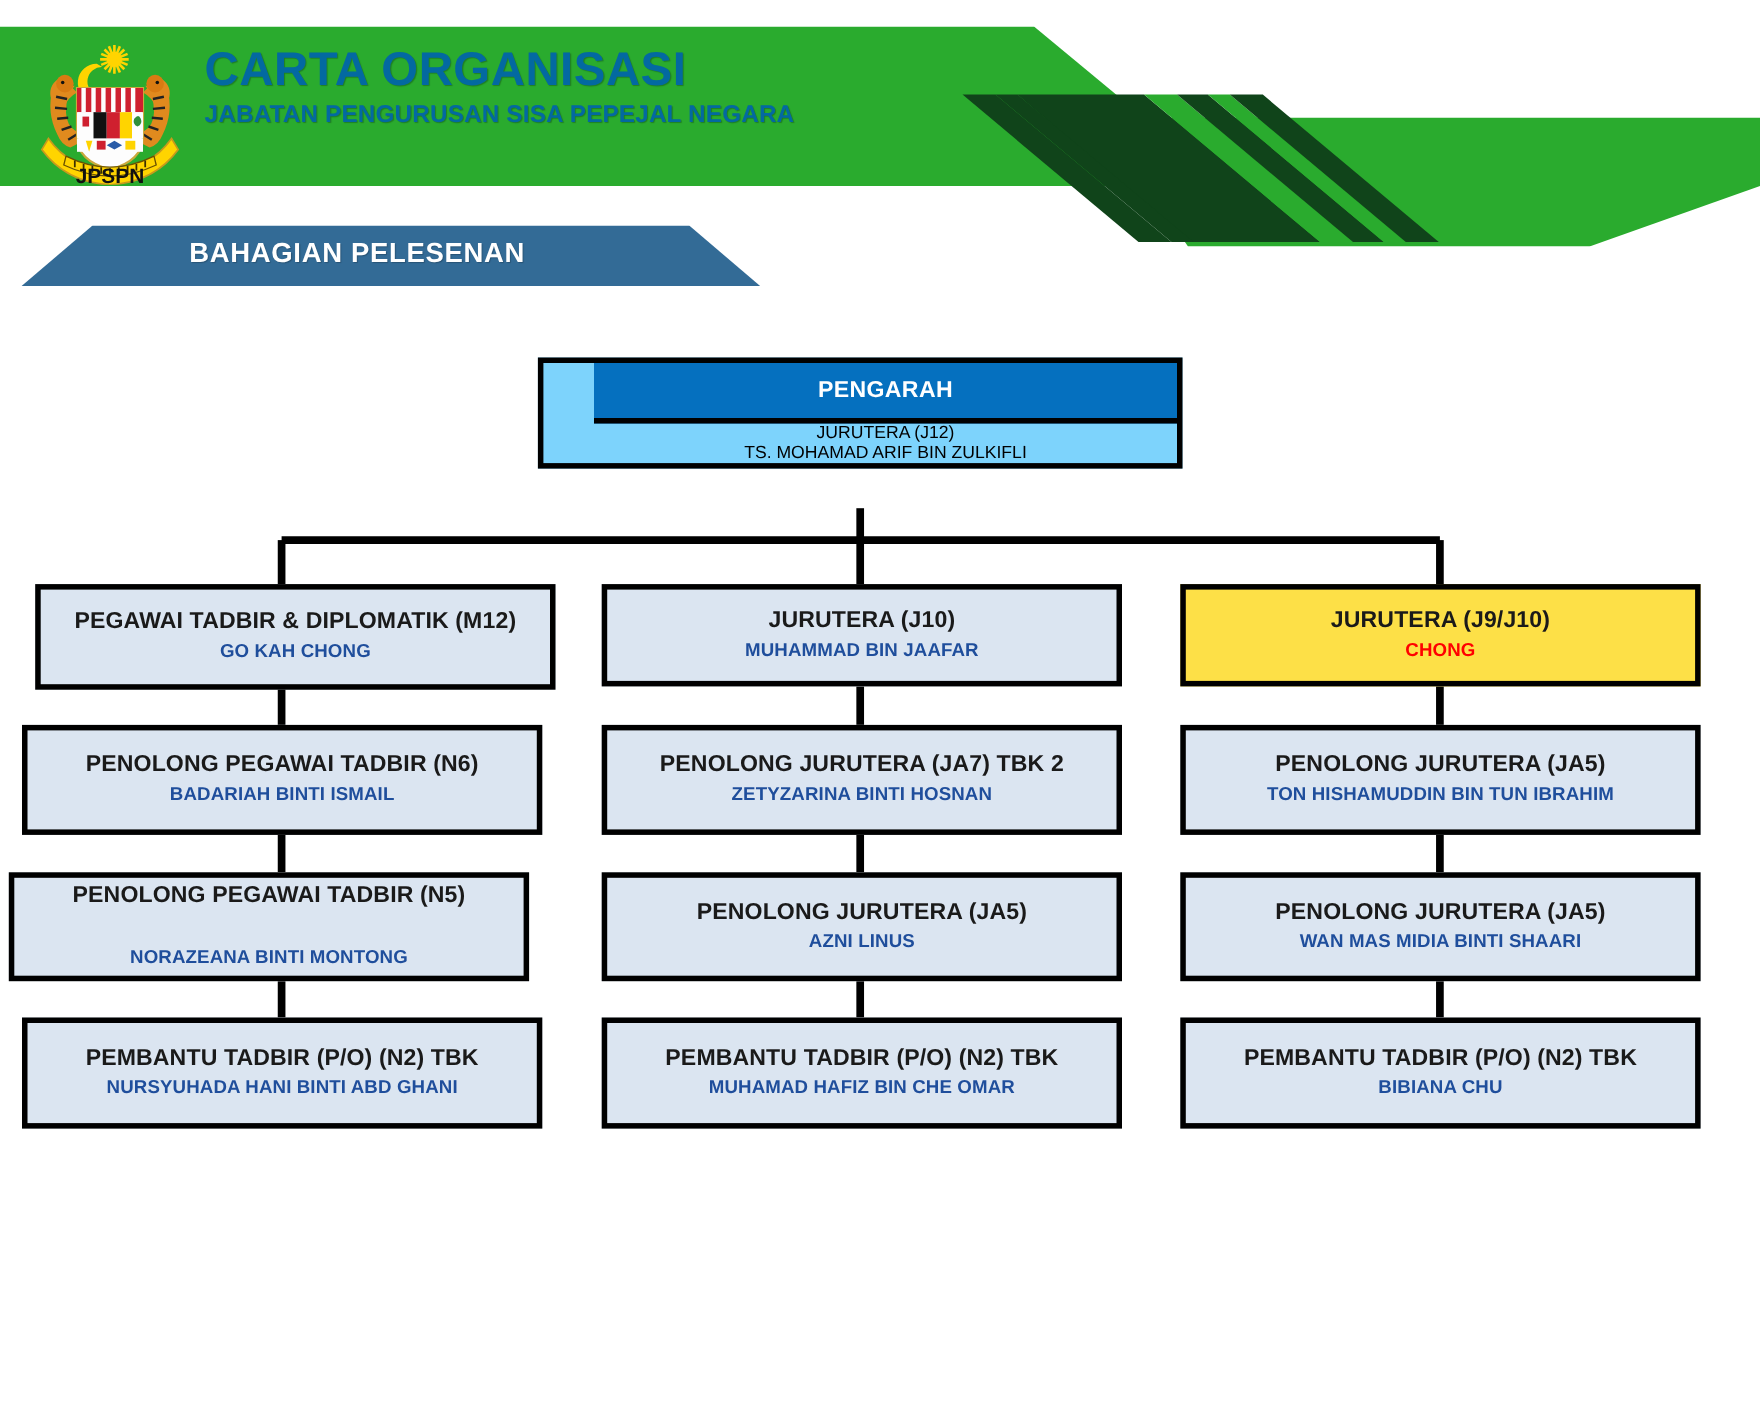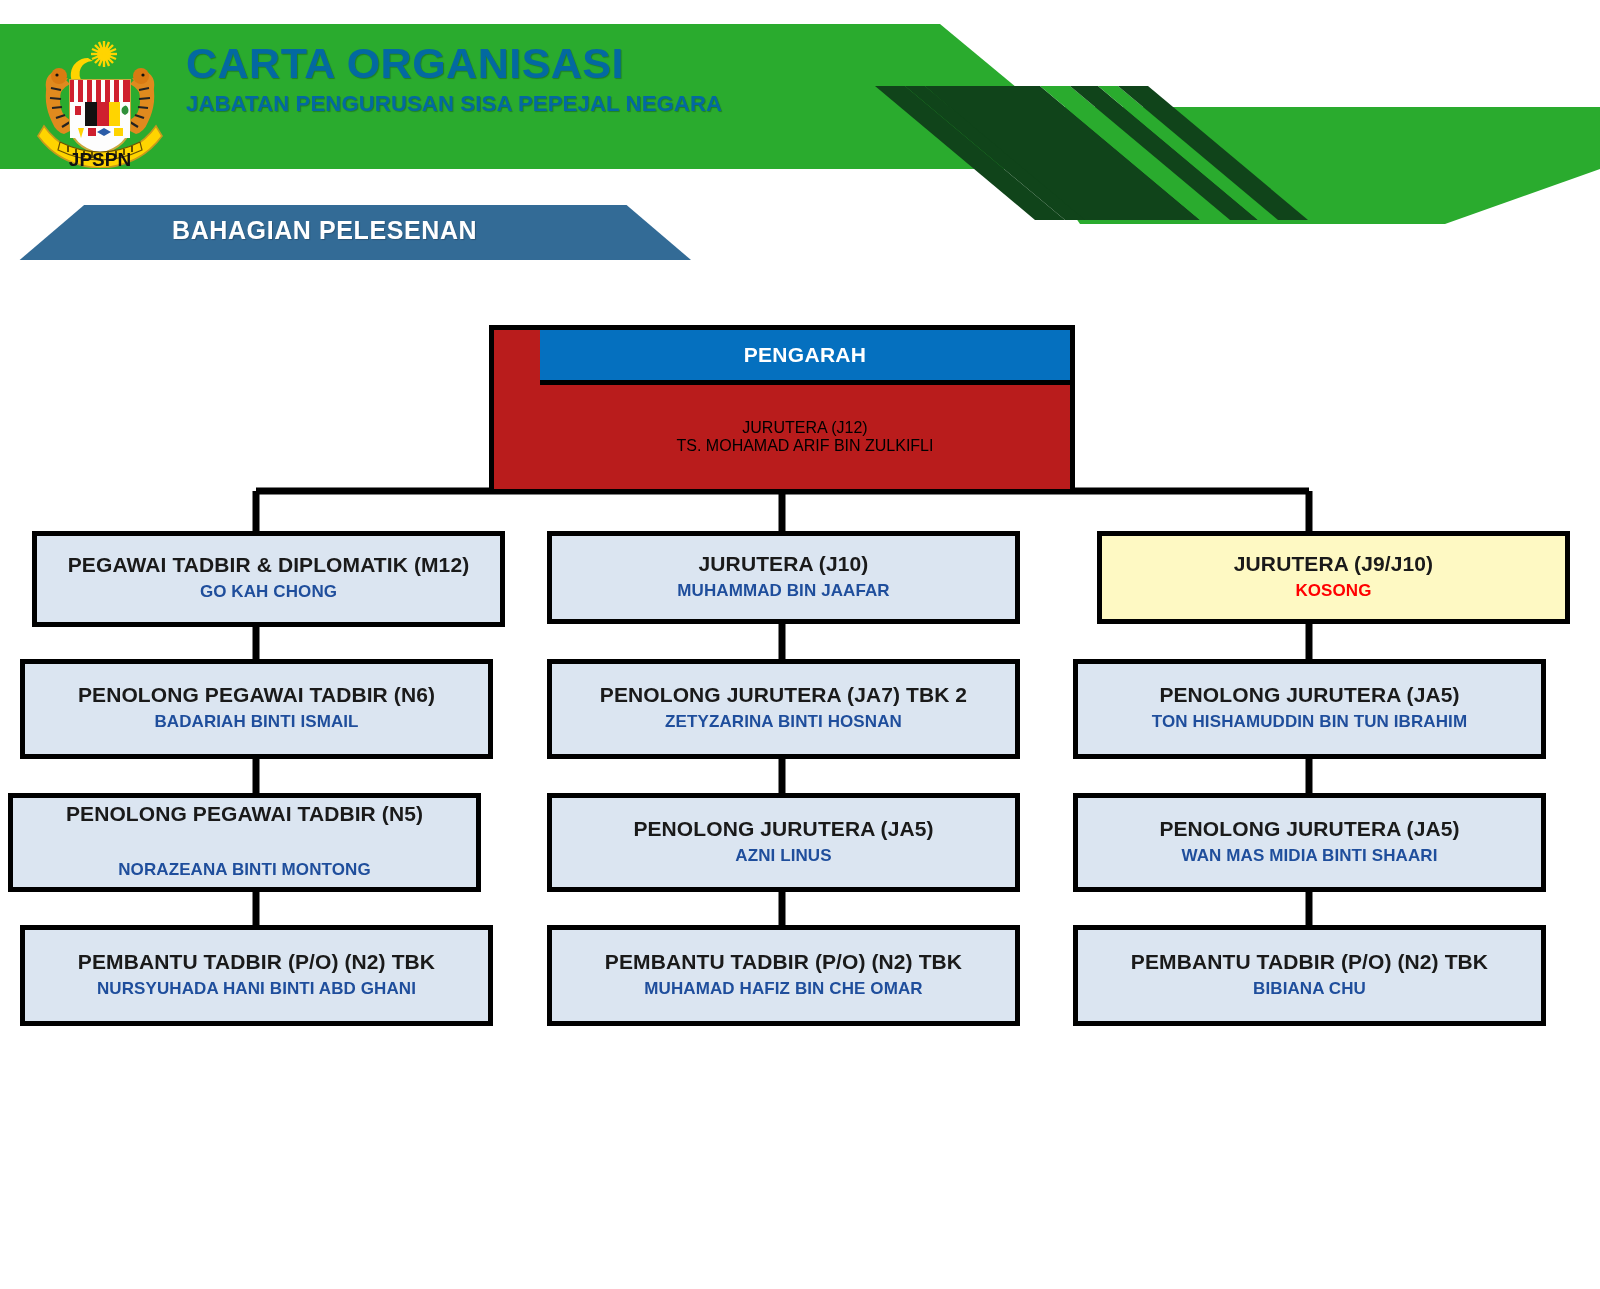--- a/index.html
+++ b/index.html
@@ -54,38 +54,38 @@
   .lines { position: absolute; left: 0; top: 0; }
 
   .node {
     position: absolute;
     border: 5px solid #000000;
     background: #dbe5f1;
     display: flex; flex-direction: column;
     justify-content: center; align-items: center;
     text-align: center;
   }
-  .node.white { background: #fef9c3; margin-left: 24px; }
+  .node.white { background: #fde047; }
 
   .node .title {
     color: #1a1a1a; font-weight: bold; font-size: 21px;
     line-height: 26px; letter-spacing: 0.1px;
   }
   .node .person {
     color: #1f4e9c; font-weight: bold; font-size: 17px;
     line-height: 28px; letter-spacing: 0.1px;
   }
   .node .person.vacant { color: #ff0000; }
 
   
   .root {
     position: absolute; left: 489px; top: 325px;
-    width: 586px; height: 169px;
+    width: 586px; height: 101px;
     border: 5px solid #000000;
-    background: #b91c1c;
+    background: #7dd3fc;
     display: flex; flex-direction: column; padding-left: 46px;
   }
   .root-head {
     height: 55px; background: #0570bf;
     border-bottom: 5px solid #000000;
     display: flex; align-items: center; justify-content: center;
     color: #ffffff; font-weight: bold; font-size: 21px;
     letter-spacing: 0.3px;
   }
   .root-body {
@@ -282,21 +282,21 @@
     <div class="title">PENOLONG JURUTERA (JA5)</div>
     <div class="person">AZNI LINUS</div>
   </div>
   <div class="node" style="left:547px; top:925px; width:473px; height:101px;">
     <div class="title">PEMBANTU TADBIR (P/O) (N2) TBK</div>
     <div class="person">MUHAMAD HAFIZ BIN CHE OMAR</div>
   </div>
 
   <div class="node white" style="left:1073px; top:531px; width:473px; height:93px;">
     <div class="title">JURUTERA (J9/J10)</div>
-    <div class="person vacant">KOSONG</div>
+    <div class="person vacant">CHONG</div>
   </div>
   <div class="node" style="left:1073px; top:659px; width:473px; height:100px;">
     <div class="title">PENOLONG JURUTERA (JA5)</div>
     <div class="person">TON HISHAMUDDIN BIN TUN IBRAHIM</div>
   </div>
   <div class="node" style="left:1073px; top:793px; width:473px; height:99px;">
     <div class="title">PENOLONG JURUTERA (JA5)</div>
     <div class="person">WAN MAS MIDIA BINTI SHAARI</div>
   </div>
   <div class="node" style="left:1073px; top:925px; width:473px; height:101px;">

